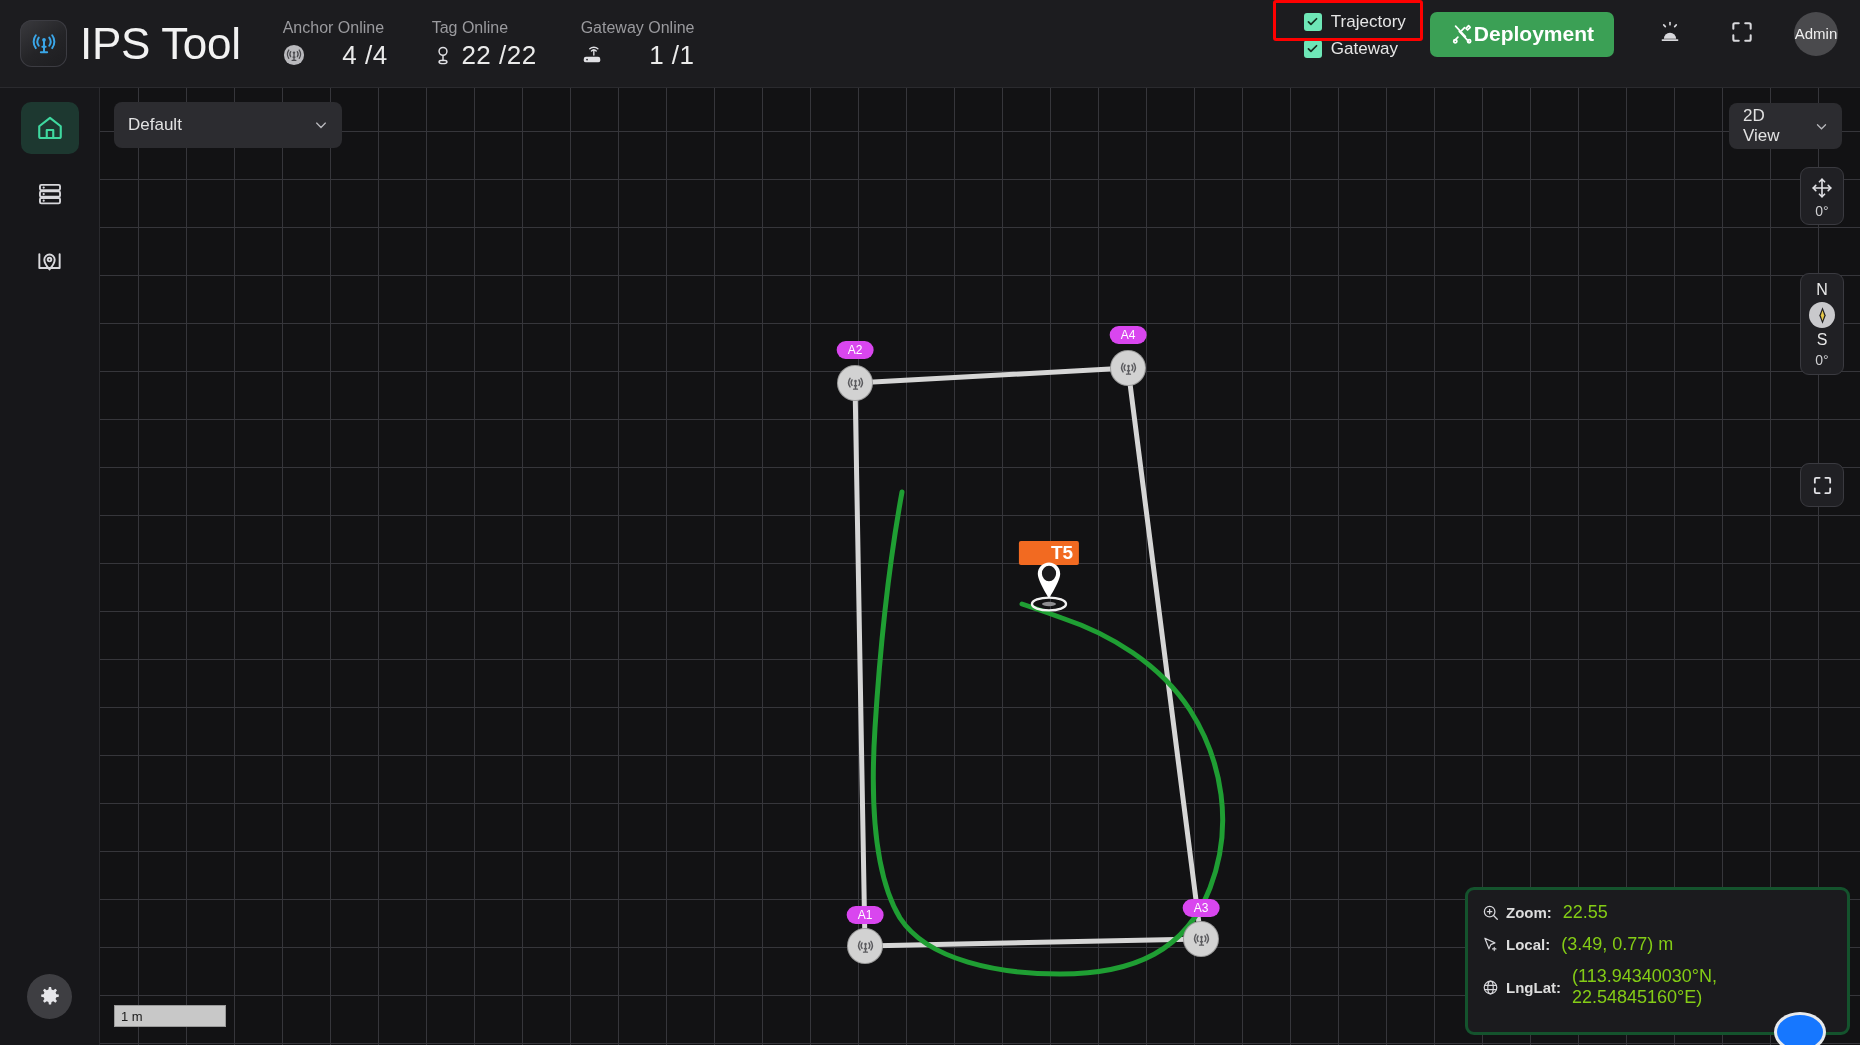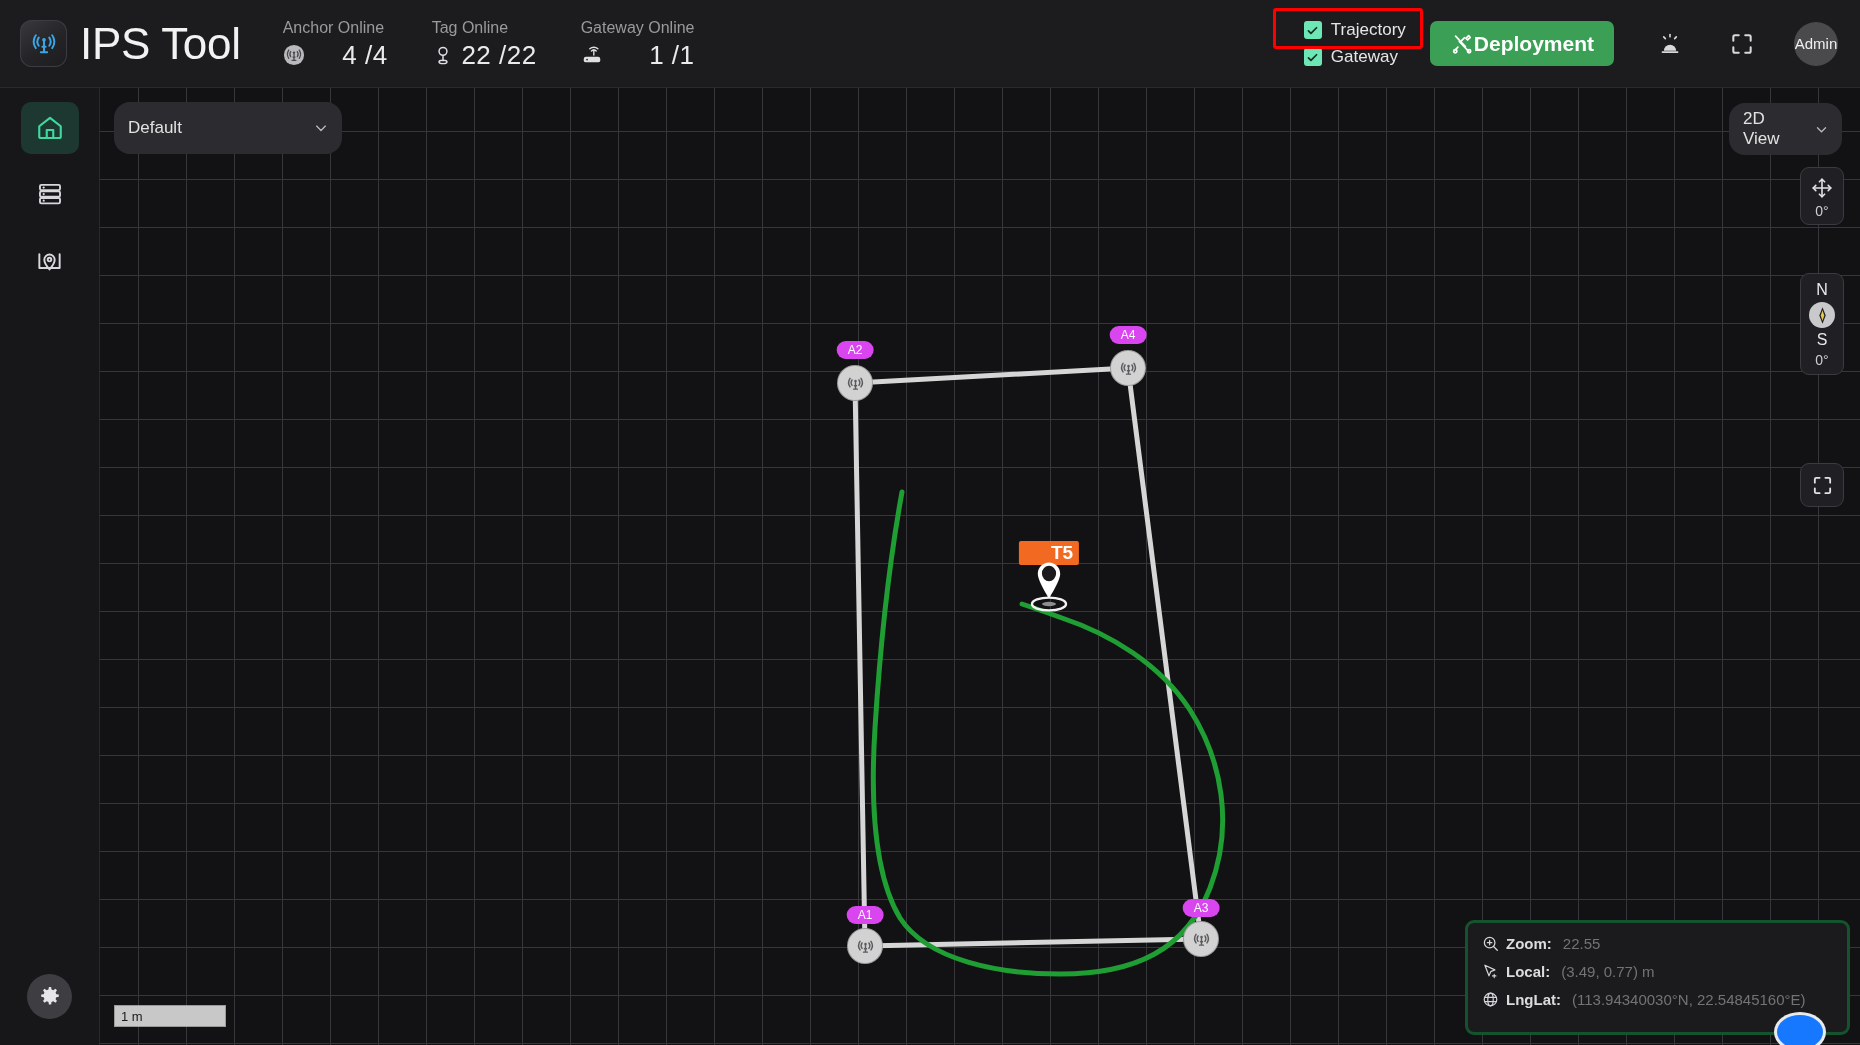--- a/index.html
+++ b/index.html
@@ -31,21 +31,21 @@
   }
 
   .stats { display: flex; margin-left: 42px; }
   .stat { margin-right: 44px; min-width: 105px; }
   .stat-label { font-size: 16px; color: #9a9a9e; line-height: 22px; }
   .stat-value-row { display: flex; align-items: center; margin-top: 1px; justify-content: space-between; }
   .stat-icon { width: 22px; height: 22px; margin-right: 5px; flex: none; }
   .stat-value { font-size: 26px; color: #eaeaea; font-weight: 400; letter-spacing: 0.5px; }
 
   .header-right {
-    margin-left: auto; display: flex; align-items: center; height: 64px;
+    margin-left: auto; display: flex; height: 64px;
   }
   .checks {
     display: flex; flex-direction: column; gap: 7px;
     margin-right: 24px;
     position: relative;
   }
   .check-row { display: flex; align-items: center; }
   .checkbox {
     width: 18px; height: 18px; border-radius: 3px;
     background: #6ee7b7; display: flex; align-items: center; justify-content: center;
@@ -105,22 +105,22 @@
     background-image:
       linear-gradient(to right, #55555c 1px, transparent 1px),
       linear-gradient(to bottom, #55555c 1px, transparent 1px);
     background-size: 48px 48px;
     background-position: -10px -5px;
     opacity: 0.55;
   }
   .map-svg { position: absolute; inset: 0; width: 1760px; height: 957px; }
 
   .dd {
-    position: absolute; background: #2c2c30; border-radius: 16px;
-    height: 52px; display: flex; align-items: center; padding: 0 14px;
+    position: absolute; background: #2c2c30; border-radius: 8px;
+    height: 46px; display: flex; align-items: center; padding: 0 14px;
     color: #e2e2e2; font-size: 17px; cursor: pointer; user-select: none;
   }
   .dd .chev { margin-left: auto; padding-left: 18px; display: flex; }
   #scene-dd { left: 14px; top: 14px; width: 228px; }
   #view-dd  { right: 18px; top: 15px; width: 113px; }
   .anchor-pill {
     position: absolute; transform: translate(-50%,-50%);
     background: #d946ef; color: #fff; font-size: 12px;
     padding: 2px 11px; border-radius: 11px; white-space: nowrap;
   }
@@ -167,21 +167,21 @@
   .info {
     position: absolute; right: 10px; bottom: 10px;
     width: 385px;
     background: #1b1b1e; border: 3px solid #14532d; border-radius: 9px;
     padding: 12px 14px 13px;
   }
   .info-row { display: flex; align-items: center; margin-bottom: 11px; }
   .info-row:last-child { margin-bottom: 0; }
   .info-icon { width: 17px; height: 17px; margin-right: 7px; flex: none; }
   .info-key { font-size: 15px; color: #dcdcdc; font-weight: bold; }
-  .info-val { font-size: 15px; color: #737373; margin-left: 11px; }
+  .info-val { font-size: 18px; color: #84cc16; margin-left: 11px; }
   .blue-dot {
     position: absolute; right: 24px; bottom: -17px;
     width: 46px; height: 34px; border-radius: 50%;
     background: #1677ff; box-shadow: 0 0 0 3px #e8eaec;
   }
 </style>
 </head>
 <body>
 
 <div id="app">

